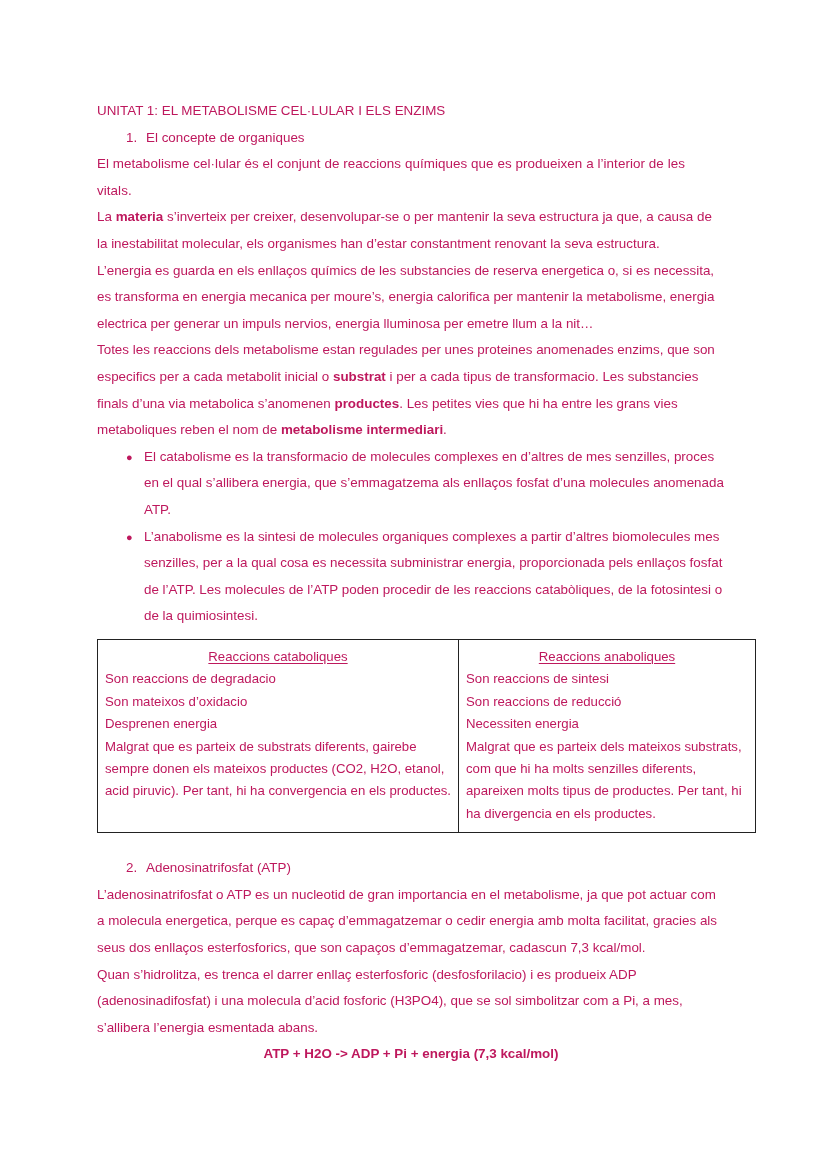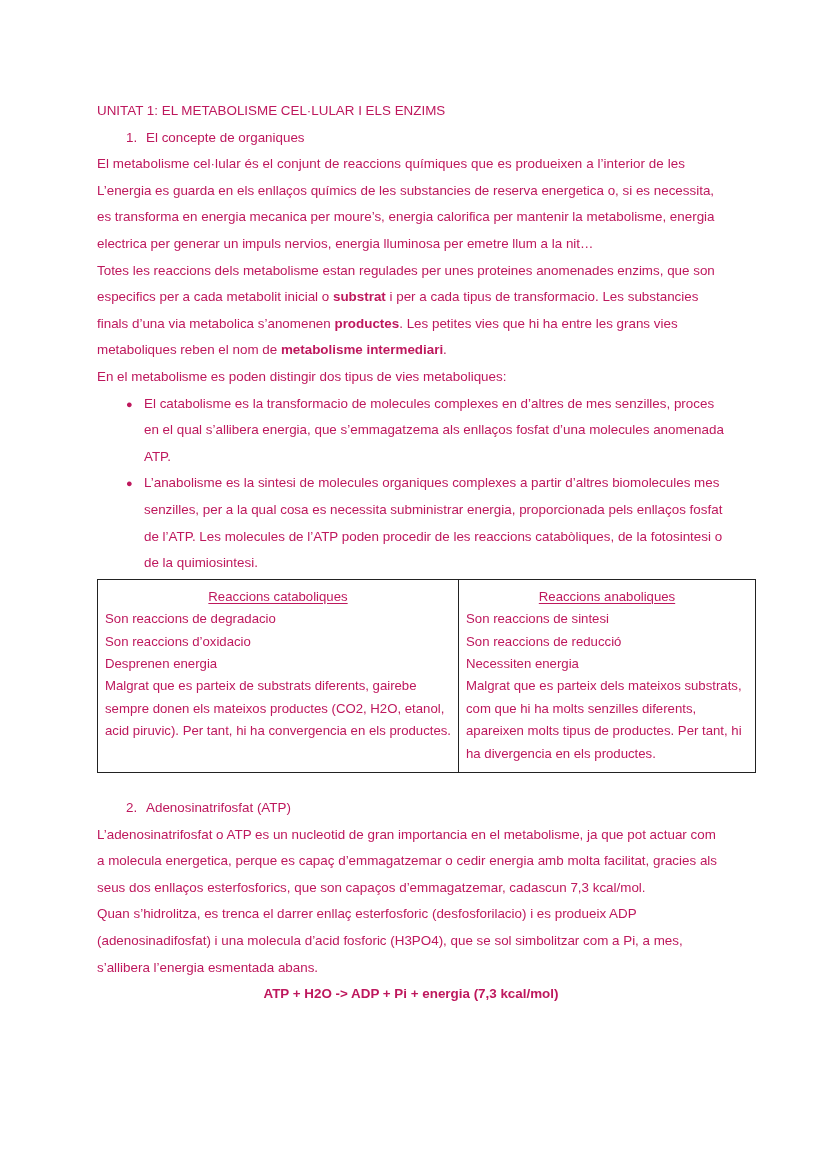--- a/index.html
+++ b/index.html
@@ -66,21 +66,21 @@
     flex: none;
     font-size: 11px;
     line-height: 26.6px;
   }
   .bullet-row .btext { flex: 1 1 auto; }
 
   
   .cmp-table {
     border-collapse: collapse;
     width: 628px;
-    margin-top: 2px;
+    margin-top: 9px;
     margin-bottom: 0;
     table-layout: fixed;
   }
   .cmp-table td {
     border: 1.6px solid #222222;
     vertical-align: top;
     padding: 6px 7px 7px 7px;
     font-size: 13.2px;
     line-height: 22.4px;
   }
@@ -110,47 +110,48 @@
   <div class="content">
 
     <div class="title-line">UNITAT 1: EL METABOLISME CEL·LULAR I ELS ENZIMS</div>
 
     <div class="numbered">
       <span class="num">1.</span>
       <span class="numtext">El concepte de organiques</span>
     </div>
 
     <div class="line">El metabolisme cel·lular és el conjunt de reaccions químiques que es produeixen a l’interior de les</div>
+    <div class="line">vitals.</div>
 
+    <div class="para"><span>La </span><b>materia</b><span> s’inverteix per creixer, desenvolupar-se o per mantenir la seva estructura ja que, a causa de la inestabilitat molecular, els organismes han d’estar constantment renovant la seva estructura.</span></div>
 
     <div class="para">L’energia es guarda en els enllaços químics de les substancies de reserva energetica o, si es necessita, es transforma en energia mecanica per moure’s, energia calorifica per mantenir la metabolisme, energia electrica per generar un impuls nervios, energia lluminosa per emetre llum a la nit…</div>
 
 
     <div class="para"><span>Totes les reaccions dels metabolisme estan regulades per unes proteines anomenades enzims, que son especifics per a cada metabolit inicial o </span><b>substrat</b><span> i per a cada tipus de transformacio. Les substancies finals d’una via metabolica s’anomenen </span><b>productes</b><span>. Les petites vies que hi ha entre les grans vies metaboliques reben el nom de </span><b>metabolisme intermediari</b><span>.</span></div>
 
-    <div class="para">En el metabolisme es poden distingir dos tipus de vies metaboliques:</div>
 
     <ul class="bullets">
       <li class="bullet-row">
         <span class="dot">●</span>
         <span class="btext">El catabolisme es la transformacio de molecules complexes en d’altres de mes senzilles, proces en el qual s’allibera energia, que s’emmagatzema als enllaços fosfat d’una molecules anomenada ATP.</span>
       </li>
       <li class="bullet-row">
         <span class="dot">●</span>
         <span class="btext">L’anabolisme es la sintesi de molecules organiques complexes a partir d’altres biomolecules mes senzilles, per a la qual cosa es necessita subministrar energia, proporcionada pels enllaços fosfat de l’ATP. Les molecules de l’ATP poden procedir de les reaccions catabòliques, de la fotosintesi o de la quimiosintesi.</span>
       </li>
     </ul>
 
     <table class="cmp-table">
       <tbody>
           <tr>
         <td class="col-left">
           <div class="cell-head">Reaccions cataboliques</div>
           <div class="cell-line">Son reaccions de degradacio</div>
-          <div class="cell-line">Son reaccions d’oxidacio</div>
+          <div class="cell-line">Son mateixos d’oxidacio</div>
           <div class="cell-line">Desprenen energia</div>
           <div class="cell-line">Malgrat que es parteix de substrats diferents, gairebe sempre donen els mateixos productes (CO2, H2O, etanol, acid piruvic). Per tant, hi ha convergencia en els productes.</div>
         </td>
         <td class="col-right">
           <div class="cell-head">Reaccions anaboliques</div>
           <div class="cell-line">Son reaccions de sintesi</div>
           <div class="cell-line">Son reaccions de reducció</div>
           <div class="cell-line">Necessiten energia</div>
           <div class="cell-line">Malgrat que es parteix dels mateixos substrats, com que hi ha molts senzilles diferents, apareixen molts tipus de productes. Per tant, hi ha divergencia en els productes.</div>
         </td>

